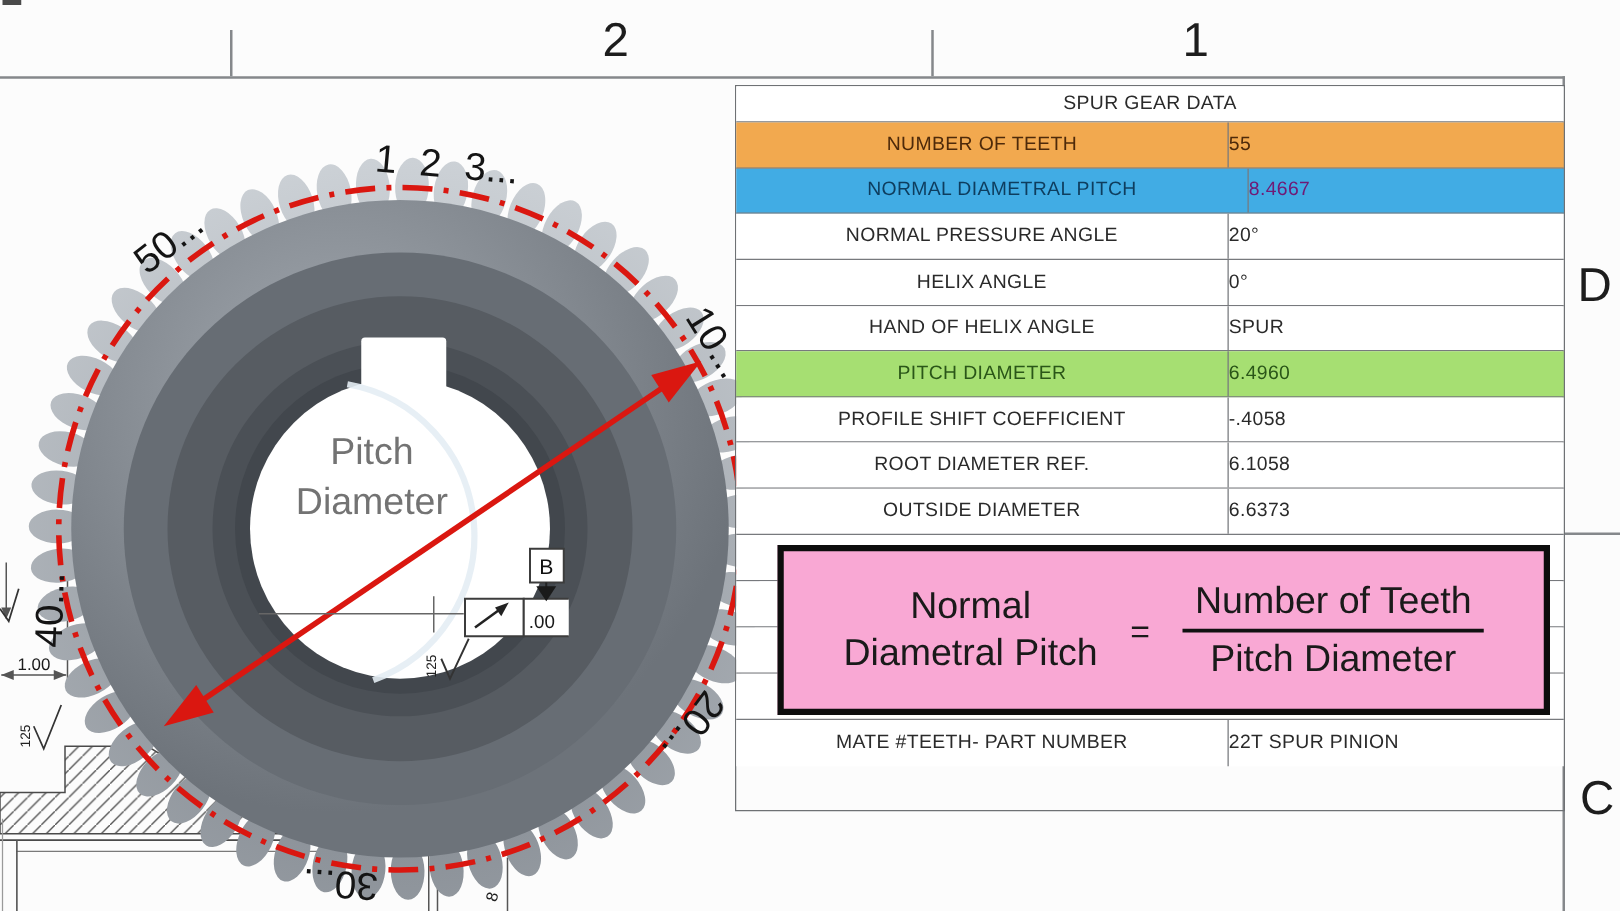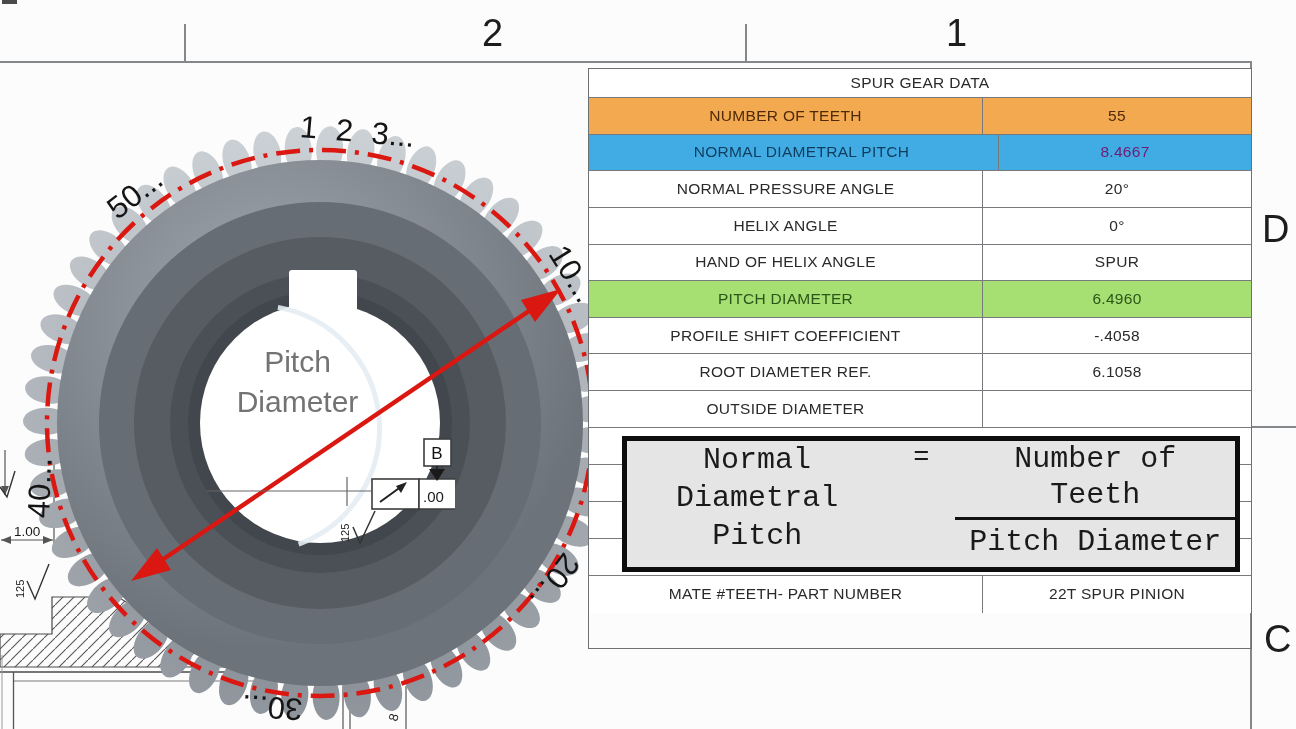--- a/index.html
+++ b/index.html
@@ -14,30 +14,30 @@
   .tl{position:absolute;font-size:31px;color:#141414;white-space:nowrap;}
   .center-label{position:absolute;left:200px;top:342px;width:195px;text-align:center;
                 font-size:30px;line-height:40px;color:#737373;}
   
   .gear-table{position:absolute;left:588px;top:68px;width:664px;height:581px;
               border:1.5px solid #6e7174;box-sizing:border-box;background:transparent;z-index:4;}
   .trow{display:flex;border-bottom:1.5px solid #77797d;box-sizing:border-box;background:#fff;}
   .trow:last-child{border-bottom:none;}
   .trow .c1{width:394px;border-right:1.5px solid #77797d;box-sizing:border-box;
             display:flex;align-items:center;justify-content:center;}
-  .trow .c2{flex:1;display:flex;align-items:center;justify-content:center;}
+  .trow .c2{flex:1;display:flex;align-items:center;justify-content:flex-start;}
   .trow.r-head{height:29px;justify-content:center;align-items:center;}
   .trow.r-data{height:36.65px;}
   .trow.r-empty{height:37px;}
   .trow.r-footer{height:37px;}
   .trow .cell-text{font-size:15.5px;letter-spacing:.3px;color:#2a2a2a;}
   
-  .formula-box{position:absolute;left:622px;top:436px;width:618px;height:136px;background:#e5e5e5;
+  .formula-box{position:absolute;left:622px;top:436px;width:618px;height:136px;background:#f9a8d4;
                border:5px solid #0d0d0d;box-sizing:border-box;z-index:6;
-               display:flex;align-items:flex-start;justify-content:center;gap:26px;font-family:Liberation Mono, monospace;}
+               display:flex;align-items:center;justify-content:center;gap:26px;}
   .formula-lhs{text-align:center;font-size:30px;line-height:38px;color:#1a1a1a;}
   .formula-eq{font-size:27px;color:#1a1a1a;margin-top:2px;}
   .frac{text-align:center;color:#1a1a1a;}
   .frac .num,.frac .den{font-size:30px;line-height:36px;padding:0 10px;}
   .frac .bar{height:3px;background:#111;margin:4px 0;}
   svg{position:absolute;left:0;top:0;}
 </style>
 </head>
 <body>
 
@@ -272,20 +272,23 @@
             <span class="cell-text">ROOT DIAMETER REF.</span>
           </div>
           <div class="c2">
             <span class="cell-text">6.1058</span>
           </div>
         </div>
         <div class="trow r-data">
           <div class="c1">
             <span class="cell-text">OUTSIDE DIAMETER</span>
           </div>
+          <div class="c2">
+            <span class="cell-text">6.6373</span>
+          </div>
         </div>
         <div class="trow r-empty"></div>
         <div class="trow r-empty"></div>
         <div class="trow r-empty"></div>
         <div class="trow r-empty"></div>
         <div class="trow r-footer">
           <div class="c1">
             <span class="cell-text">MATE #TEETH- PART NUMBER</span>
           </div>
           <div class="c2">

